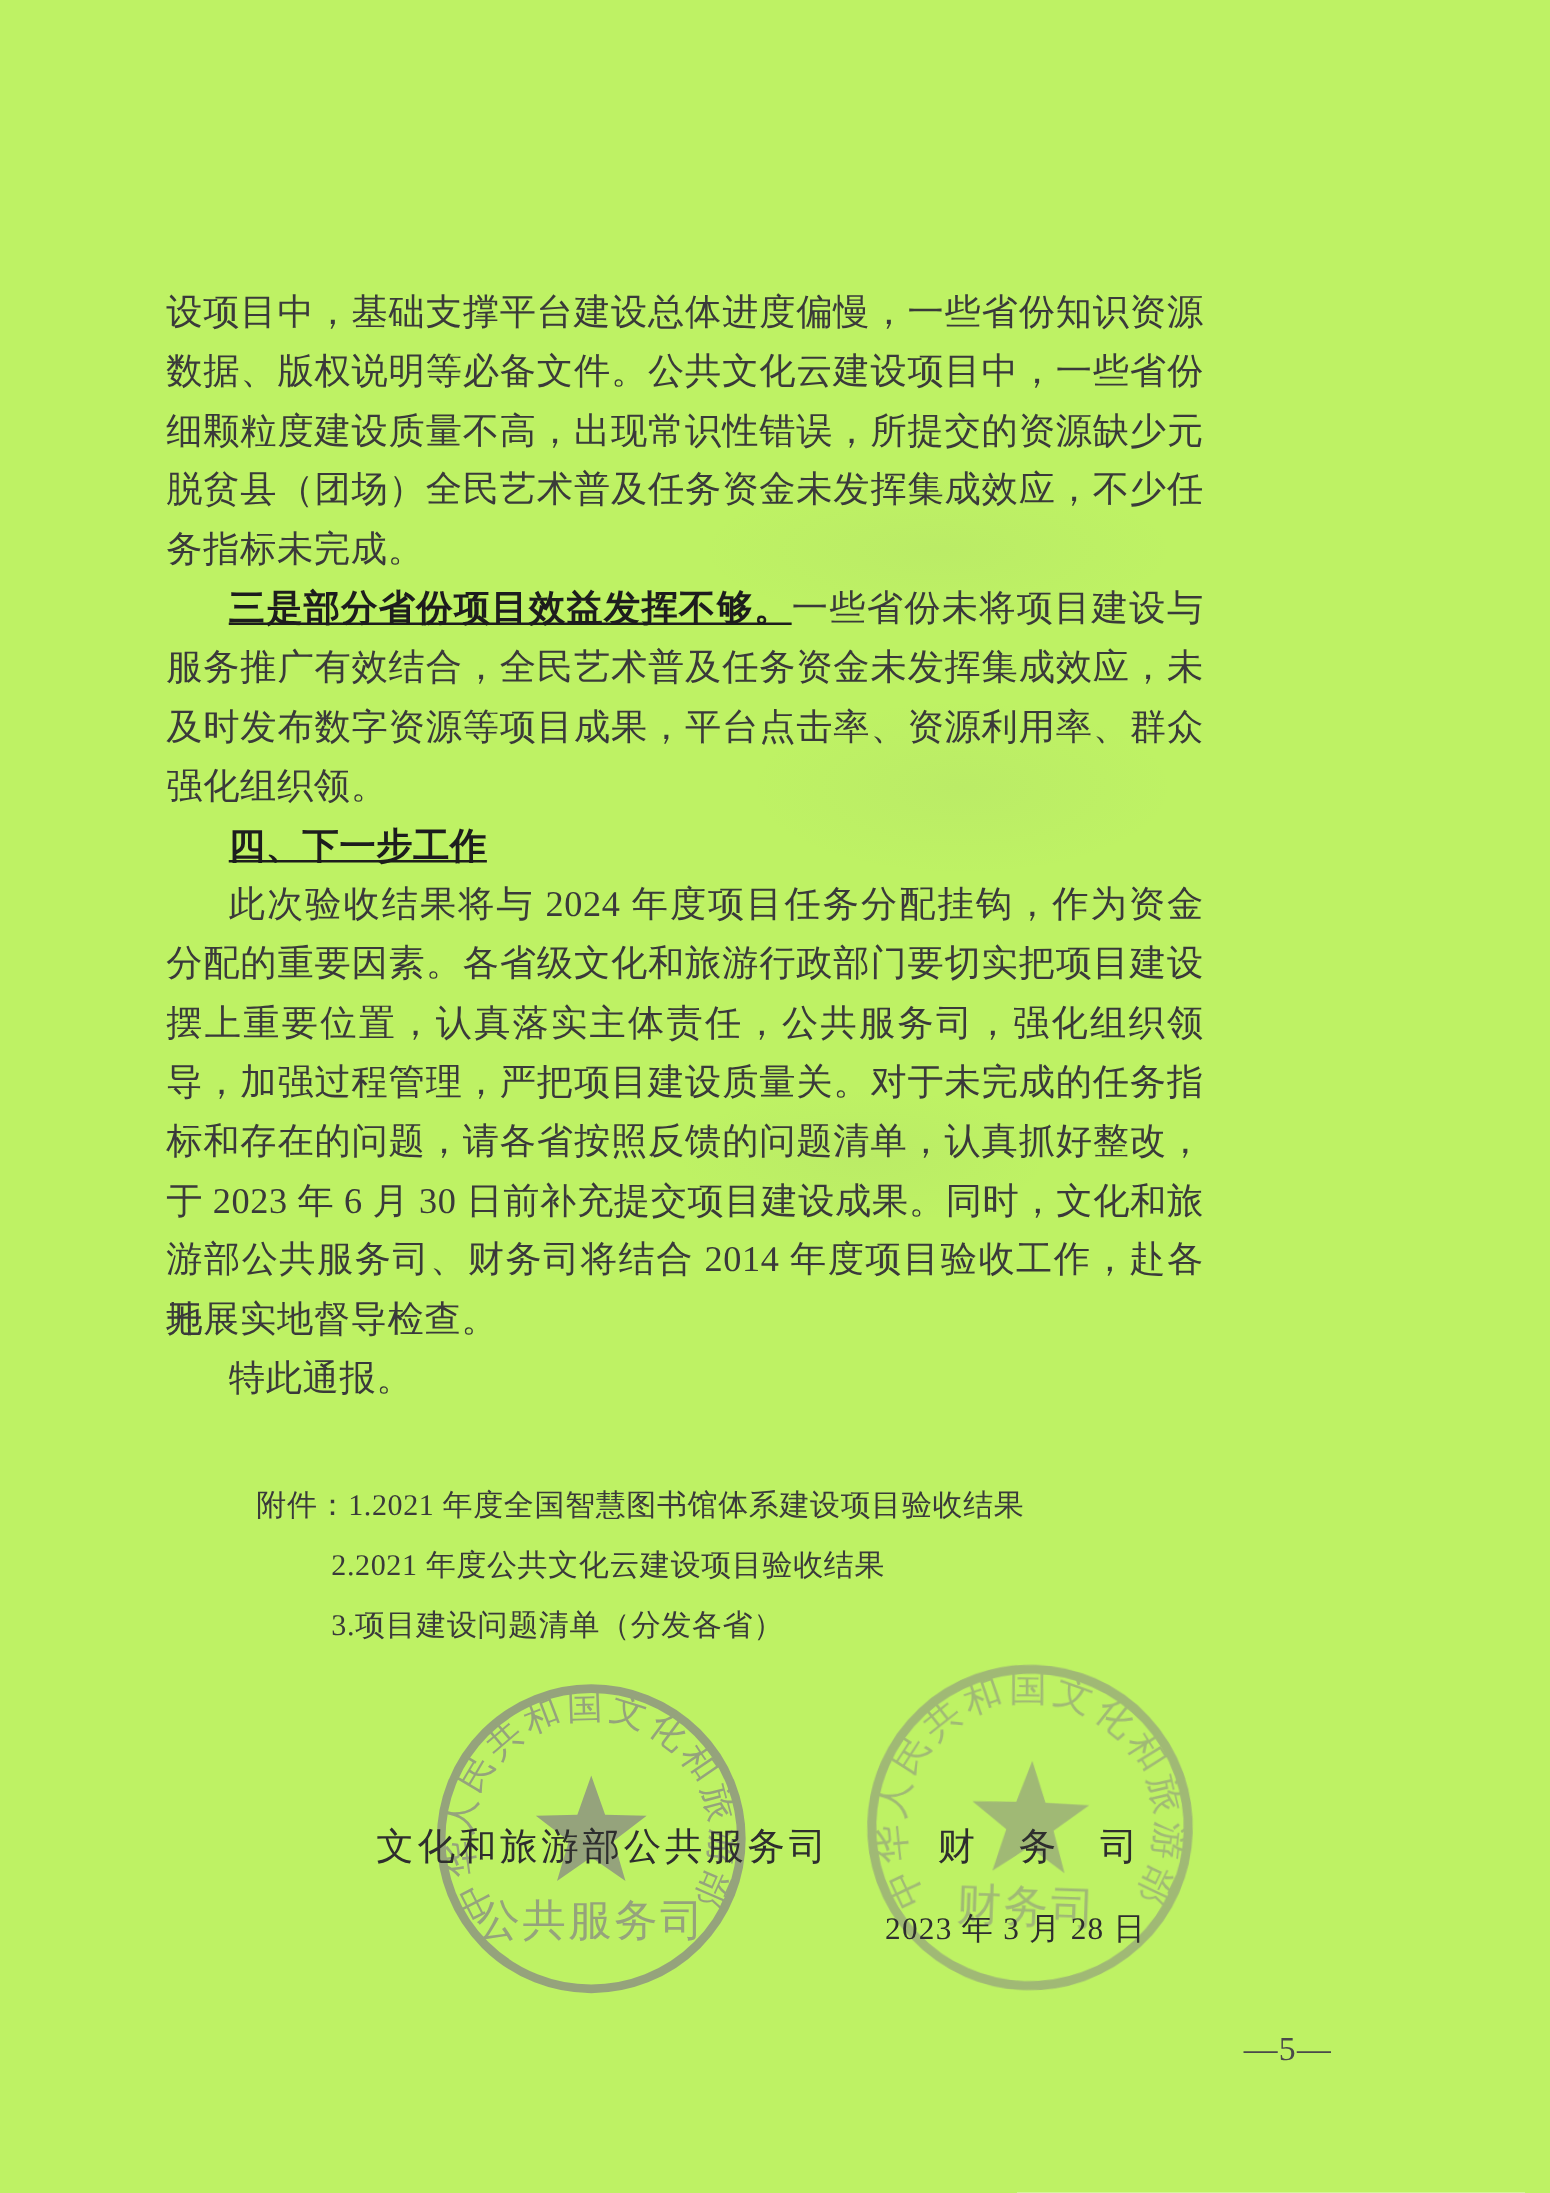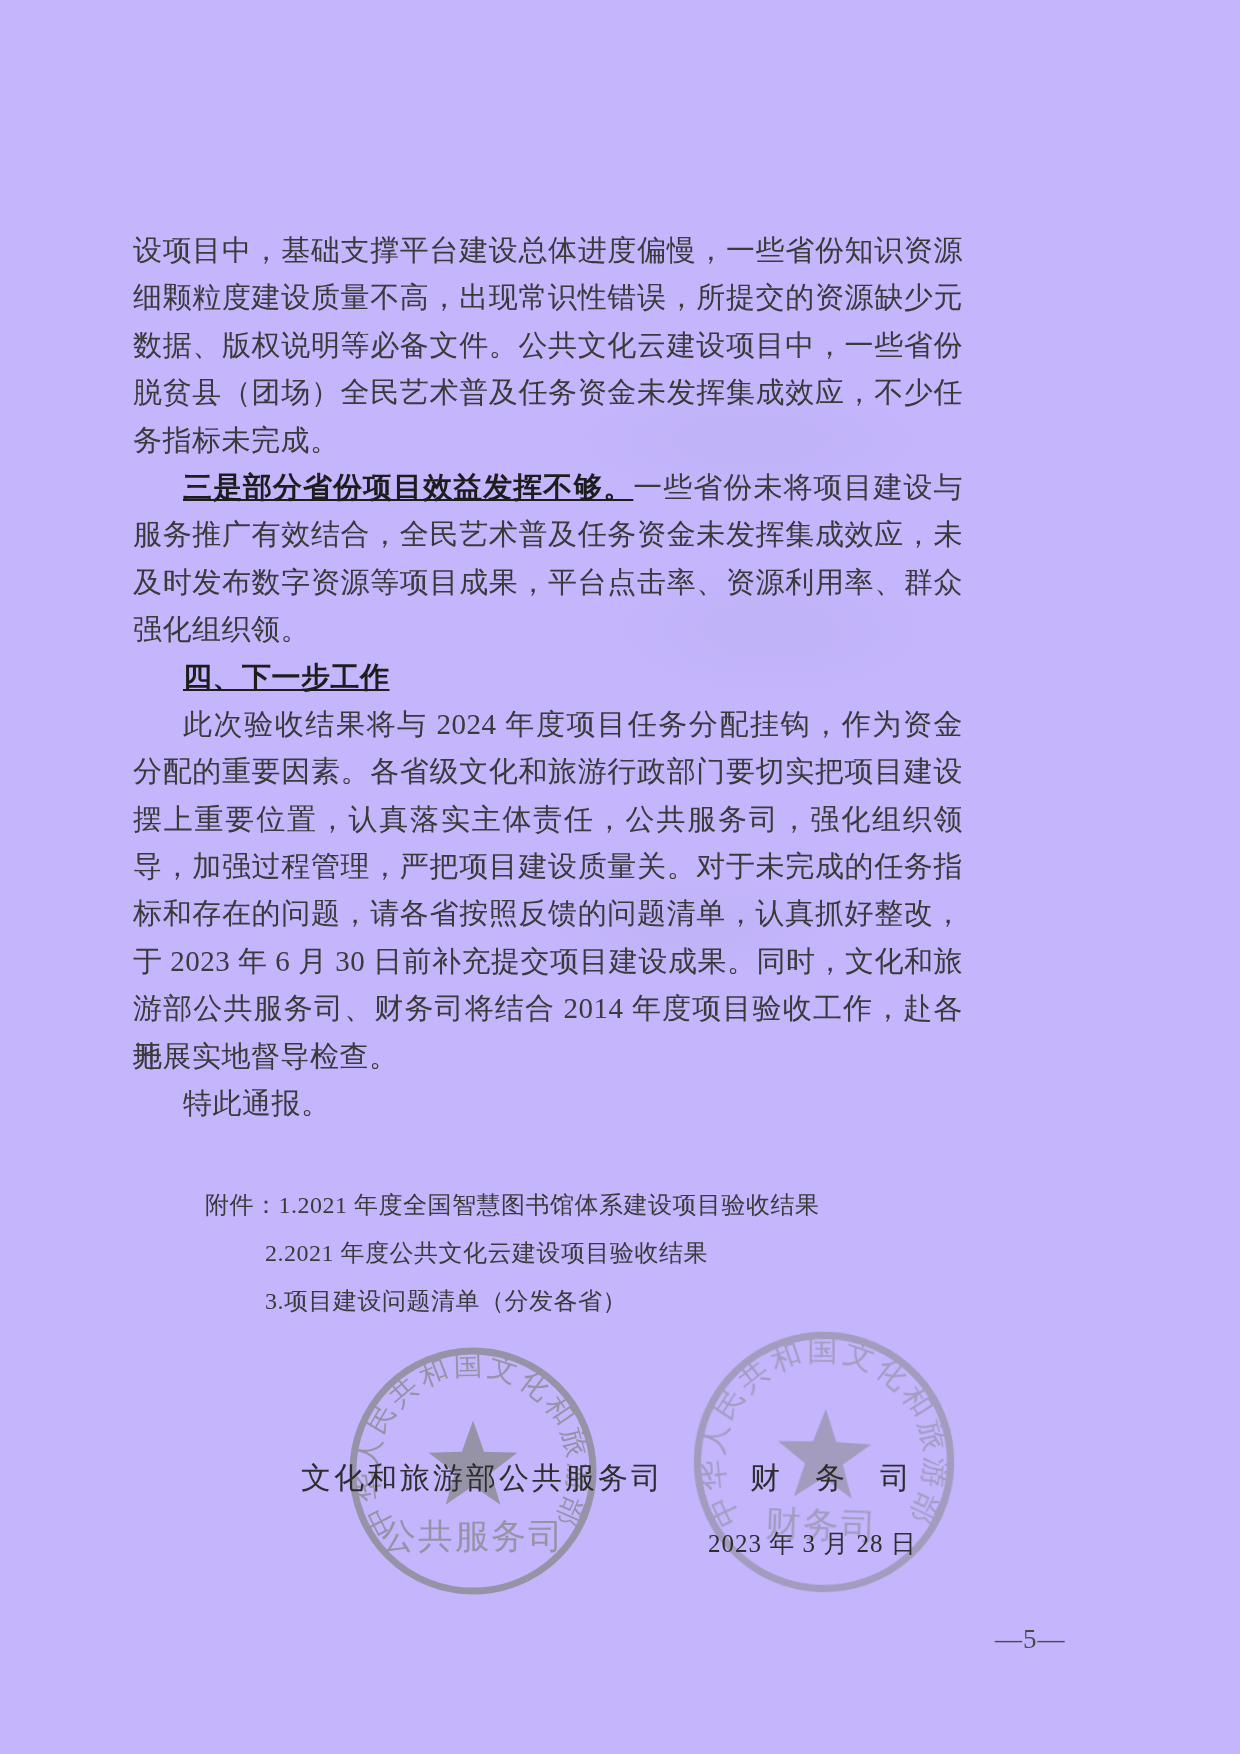--- a/index.html
+++ b/index.html
@@ -3,21 +3,21 @@
 <meta charset="utf-8">
 <style>
   html, body { margin: 0; padding: 0; }
   body {
     width: 1240px; height: 1754px;
     background: #fbfbfa;
     position: relative;
     overflow: hidden;
     font-family: "Liberation Serif", "DejaVu Serif", serif;
   }
-  .page { position: absolute; inset: 0; background: #c4b5fd; }
+  .page { position: absolute; inset: 0; background: #bef264; }
 
   
   .body-block {
     position: absolute;
     left: 133px; top: 227px; width: 830px;
     font-size: 29px; color: #3a3a3a;
   }
   .line {
     height: 47.4px; line-height: 47.4px;
     text-align: left;
@@ -69,22 +69,22 @@
 <body>
 
 <div class="page">
 
   <div class="smudge sm1"></div>
   <div class="smudge sm2"></div>
   <div class="smudge sm3"></div>
 
   <div class="body-block">
     <div class="line j">设项目中，基础支撑平台建设总体进度偏慢，一些省份知识资源</div>
+    <div class="line j">数据、版权说明等必备文件。公共文化云建设项目中，一些省份</div>
     <div class="line j">细颗粒度建设质量不高，出现常识性错误，所提交的资源缺少元</div>
-    <div class="line j">数据、版权说明等必备文件。公共文化云建设项目中，一些省份</div>
     <div class="line j">脱贫县（团场）全民艺术普及任务资金未发挥集成效应，不少任</div>
     <div class="line">务指标未完成。</div>
     <div class="line j ind"><span class="b">三是部分省份项目效益发挥不够。</span><span>一些省份未将项目建设与</span></div>
     <div class="line j">服务推广有效结合，全民艺术普及任务资金未发挥集成效应，未</div>
     <div class="line j">及时发布数字资源等项目成果，平台点击率、资源利用率、群众</div>
     <div class="line">强化组织领。</div>
     <div class="line ind"><span class="b">四、下一步工作</span></div>
     <div class="line j ind">此次验收结果将与 2024 年度项目任务分配挂钩，作为资金</div>
     <div class="line j">分配的重要因素。各省级文化和旅游行政部门要切实把项目建设</div>
     <div class="line j">摆上重要位置，认真落实主体责任，公共服务司，强化组织领</div>

